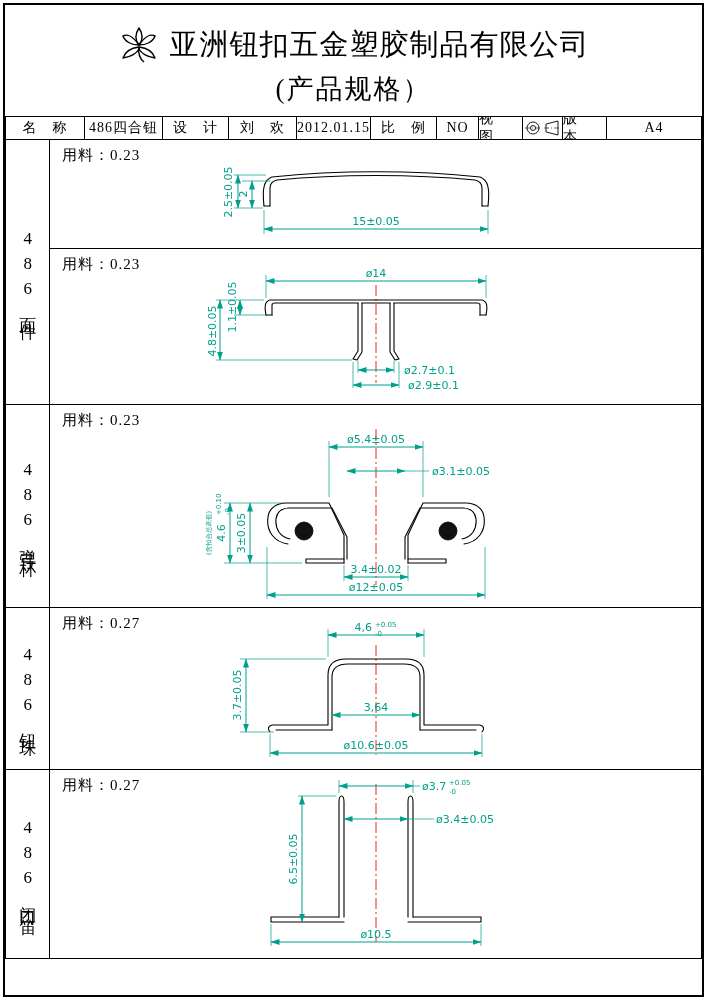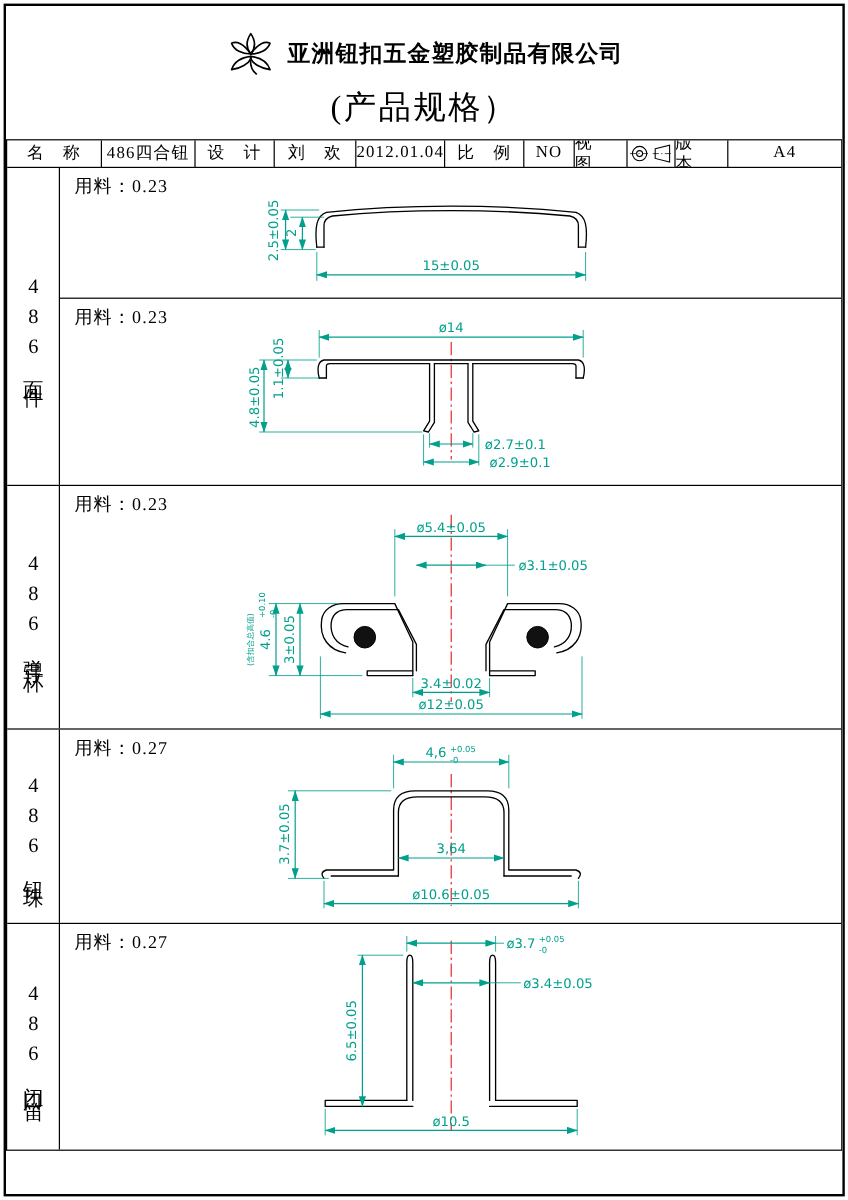--- a/index.html
+++ b/index.html
@@ -2,21 +2,21 @@
 <html><head>
 <meta charset="utf-8">
 <style>
   *{margin:0;padding:0;box-sizing:border-box}
   html,body{background:#fff}
   body{width:707px;height:1000px;font-family:"Liberation Serif","DejaVu Serif",serif;color:#000}
   .page{position:relative;width:707px;height:1000px;background:#fff}
   .frame{position:absolute;inset:3px;border:2px solid #000}
   .titleblock{text-align:center;margin-top:18px}
   .titlerow{display:flex;align-items:center;justify-content:center;gap:10px}
-  .company{font-size:19px;font-weight:bold;letter-spacing:1px}
+  .company{font-size:29px;font-weight:normal;letter-spacing:1px}
   .subtitle{font-size:27px;margin-top:4px;letter-spacing:2px}
   .sheet{width:697px;margin:9px auto 0;border:1px solid #000;background:#fff}
   .grid{display:grid}
   .r1{grid-template-columns:78px 78px 66px 68px 74px 66px 42px 44px 40px 44px 1fr}
   .r2{grid-template-columns:78px 78px 66px 142px 66px 86px 84px 1fr}
   .cell{height:23px;display:flex;align-items:center;justify-content:center;font-size:14px;border-left:1px solid #000;border-bottom:1px solid #000;overflow:hidden;letter-spacing:1px}
   .cell:first-child{border-left:none}
   .section{display:flex;border-bottom:1px solid #000}
   .section:last-child{border-bottom:none}
   .labelcell{width:44px;border-right:1px solid #000;display:flex;align-items:center;justify-content:center}
@@ -72,21 +72,21 @@
       <div class="subtitle">(产品规格）</div>
     </div>
 
     <div class="sheet">
 
       <div class="grid r1">
         <div class="cell">名　称</div>
         <div class="cell">486四合钮</div>
         <div class="cell">设　计</div>
         <div class="cell">刘　欢</div>
-        <div class="cell">2012.01.04</div>
+        <div class="cell">2012.01.15</div>
         <div class="cell">比　例</div>
         <div class="cell">NO</div>
         <div class="cell">视　图</div>
         <div class="cell">
           <svg width="38" height="16" viewBox="0 0 38 16">
             <circle class="sym" cx="9" cy="8" r="6"></circle>
             <circle class="sym" cx="9" cy="8" r="2.5"></circle>
             <path class="symdash" d="M1,8 H17"></path>
             <path class="sym" d="M22,4 L34,1 V15 L22,12 Z"></path>
             <path class="symdash" d="M20,8 H36"></path>

